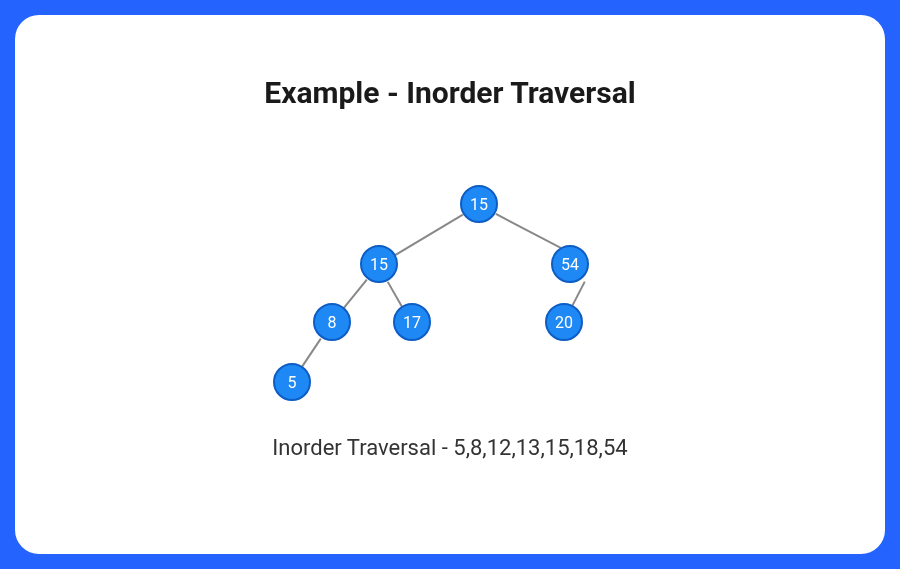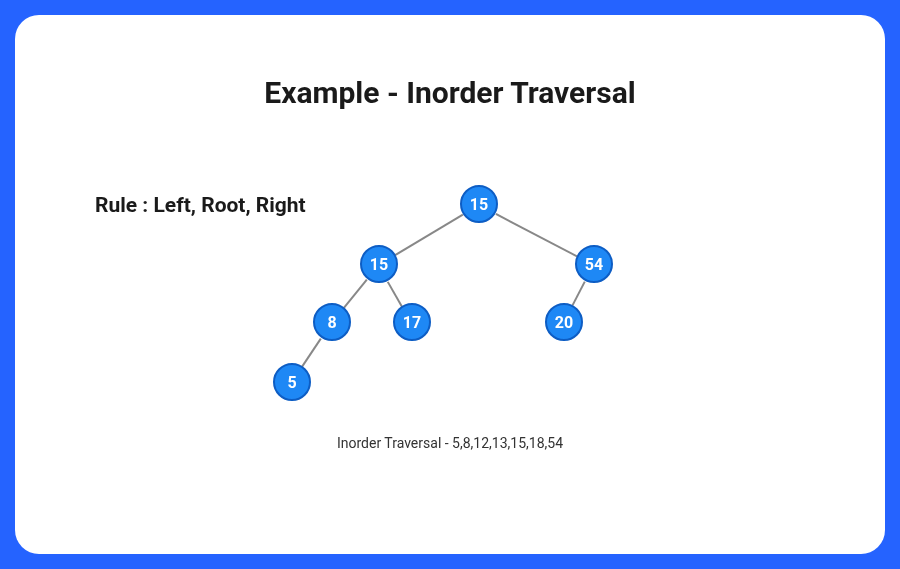--- a/index.html
+++ b/index.html
@@ -51,55 +51,54 @@
       position: absolute;
       width: 38px;
       height: 38px;
       border-radius: 50%;
       background: #1e88f5;
       border: 2px solid #0d5dc4;
       display: flex;
       align-items: center;
       justify-content: center;
       color: white;
-      font-weight: 700;
+      font-weight: 400;
       font-size: 16px;
     }
     .edge {
       position: absolute;
       height: 1.5px;
       background: #888;
       transform-origin: left center;
     }
     .result {
       position: absolute;
       top: 420px;
       left: 0;
       right: 0;
       text-align: center;
-      font-size: 14px;
+      font-size: 22px;
       color: #333;
       font-weight: 400;
     }
   </style>
 </head>
 <body>
 
 <div class="card">
   <div class="title">Example - Inorder Traversal</div>
-  <div class="rule">Rule : Left, Root, Right</div>
   <div class="tree" id="tree-container">
       <div class="edge" style="left: 447.708px; top: 48.7754px; width: 78.619px; transform: rotate(149.036deg);"></div>
       <div class="edge" style="left: 480.845px; top: 47.7888px; width: 91.7112px; transform: rotate(27.5528deg);"></div>
       <div class="edge" style="left: 352.038px; top: 113.762px; width: 36.6525px; transform: rotate(129.019deg);"></div>
       <div class="edge" style="left: 373.396px; top: 115.514px; width: 28.7308px; transform: rotate(60.3616deg);"></div>
       <div class="edge" style="left: 570.271px; top: 115.876px; width: 27.2993px; transform: rotate(117.35deg);"></div>
       <div class="edge" style="left: 306.461px; top: 172.809px; width: 34.111px; transform: rotate(123.69deg);"></div>
       <div class="node" style="left: 445px; top: 20px;">15</div>
       <div class="node" style="left: 345px; top: 80px;">15</div>
-      <div class="node" style="left: 560px; top: 80px;">54</div>
+      <div class="node" style="left: 536px; top: 80px;">54</div>
       <div class="node" style="left: 298px; top: 138px;">8</div>
       <div class="node" style="left: 378px; top: 138px;">17</div>
       <div class="node" style="left: 530px; top: 138px;">20</div>
       <div class="node" style="left: 258px; top: 198px;">5</div>
     </div>
   <div class="result">Inorder Traversal - 5,8,12,13,15,18,54</div>
 </div>
 
 </body></html>

